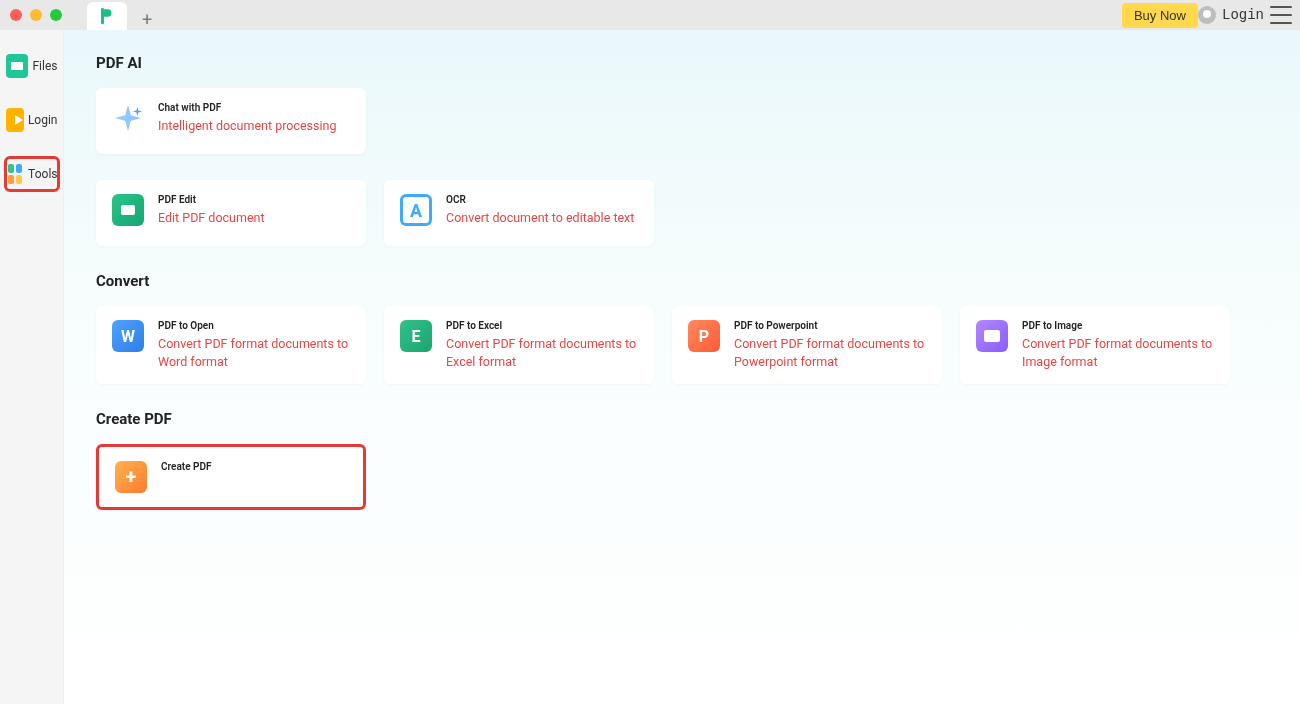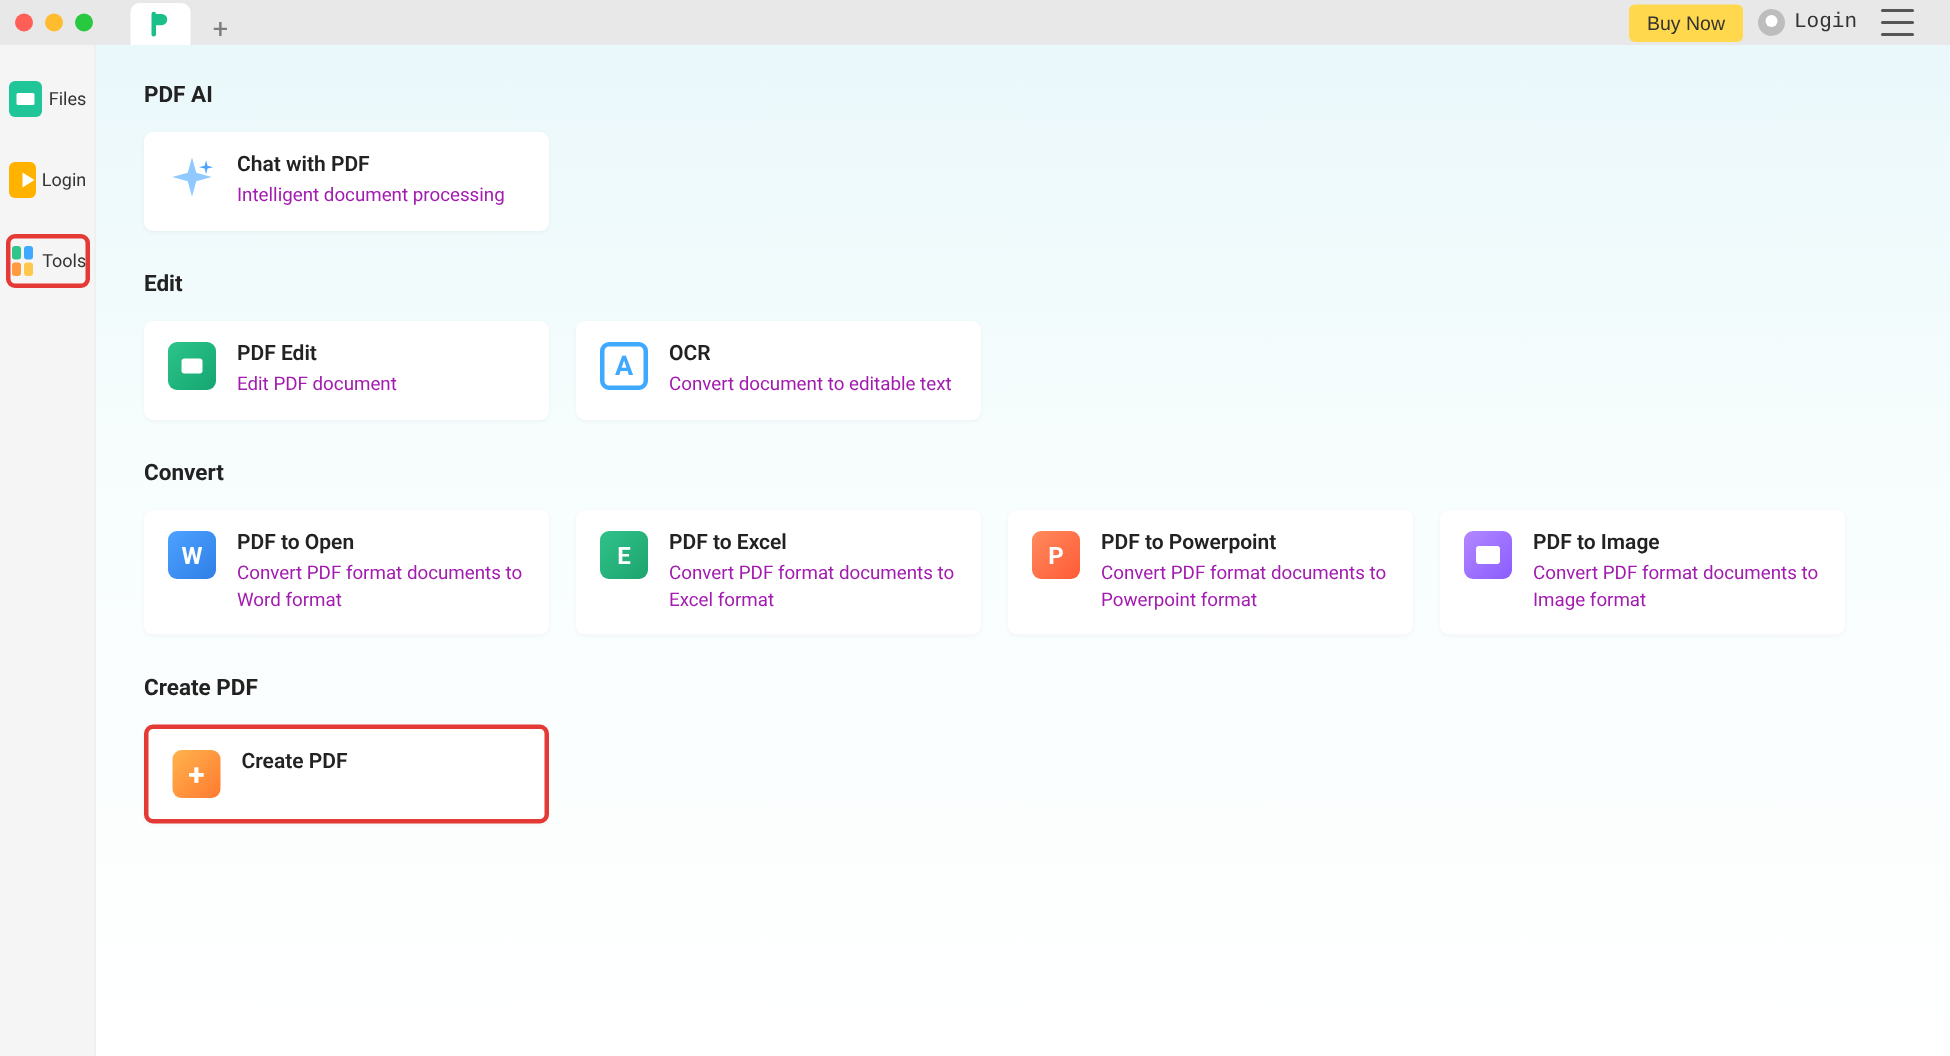--- a/index.html
+++ b/index.html
@@ -24,21 +24,21 @@
     width: 40px; height: 28px;
     background: #fff;
     border-top-left-radius: 6px;
     border-top-right-radius: 6px;
     display: flex;
     align-items: center;
     justify-content: center;
   }
   .tab-plus { width: 40px; display:flex; align-items:center; justify-content:center; color:#7d7d7d; font-size:18px; cursor:pointer; }
   
-  .titlebar-right { position: absolute; right: 24px; display: flex; align-items: center; gap: 10px; }
+  .titlebar-right { position: absolute; right: 8px; display: flex; align-items: center; }
   .buy-now {
     background:#ffd84d; color:#333;
     font-size:13px; padding:5px 12px; border-radius:4px; border:none; cursor:pointer; font-weight:500;
   }
   .login { display:flex; align-items:center; gap:6px; cursor:pointer; font-size:14px; color:#333;font-family:Liberation Mono, monospace; }
   .avatar-icon { width:18px; height:18px; border-radius:50%; background:#bdbdbd; display:flex; align-items:center; justify-content:center; }
   .avatar-icon::after { content:""; width:8px; height:8px; border-radius:50%; background:#fff; position:relative; top:-1px; }
   .hamburger { width:22px; height:18px; display:flex; flex-direction:column; justify-content:space-between; margin-left:6px; cursor:pointer; }
   .hamburger div { height:2px; background:#555; border-radius:1px; }
   
@@ -62,22 +62,22 @@
   .section-title.first { margin-top:0; }
   .cards { display:flex; flex-wrap:wrap; gap:18px; margin-bottom:26px; }
   .card {
     width: 270px; min-height: 66px;
     background:#fff; border-radius:6px;
     padding:14px 16px; display:flex; align-items:flex-start; gap:14px;
     box-shadow: 0 1px 3px rgba(0,0,0,0.04);
     cursor:pointer;
   }
   .card .card-ico { width:32px; height:32px; flex-shrink:0; border-radius:6px; display:flex; align-items:center; justify-content:center; }
-  .card-title { font-size:14px; font-weight:600; color:#222; margin-bottom:4px; }
-  .card-sub { font-size:12.5px; color:#a21caf; line-height:1.4; }
+  .card-title { font-size:10px; font-weight:600; color:#222; margin-bottom:4px; }
+  .card-sub { font-size:12.5px; color:#ef4444; line-height:1.4; }
   .card.highlight { border:3px solid #e53935; }
   
   
   .ci-ai svg{ width:30px; height:30px; }
   .ci-edit { background:linear-gradient(135deg,#2bc58a,#16a571); }
   .ci-edit::after{content:"";width:14px;height:10px;background:#fff;border-radius:2px;}
   .ci-ocr { border:3px solid #3fa8ff; border-radius:4px; font-weight:700; color:#3fa8ff; font-size:18px; display:flex;align-items:center;justify-content:center; background:transparent;}
   .ci-word { background:linear-gradient(135deg,#4da2ff,#2f7fe6); color:#fff; font-weight:700; }
   .ci-excel { background:linear-gradient(135deg,#2fc28a,#1ea36e); color:#fff; font-weight:700; }
   .ci-ppt { background:linear-gradient(135deg,#ff8a5e,#ff5b36); color:#fff; font-weight:700; }
@@ -149,21 +149,20 @@
               <polygon points="26,4 27,8 31,9 27,10 26,14 25,10 21,9 25,8" fill="#4da2ff"></polygon>
             </svg>
         </div>
         <div>
           <div class="card-title">Chat with PDF</div>
           <div class="card-sub">Intelligent document processing</div>
         </div>
       </div>
     </div>
 
-    <div class="section-title">Edit</div>
     <div class="cards">
       <div class="card">
         <div class="card-ico ci-edit"></div>
         <div>
           <div class="card-title">PDF Edit</div>
           <div class="card-sub">Edit PDF document</div>
         </div>
       </div>
       <div class="card">
         <div class="card-ico ci-ocr">A</div>

